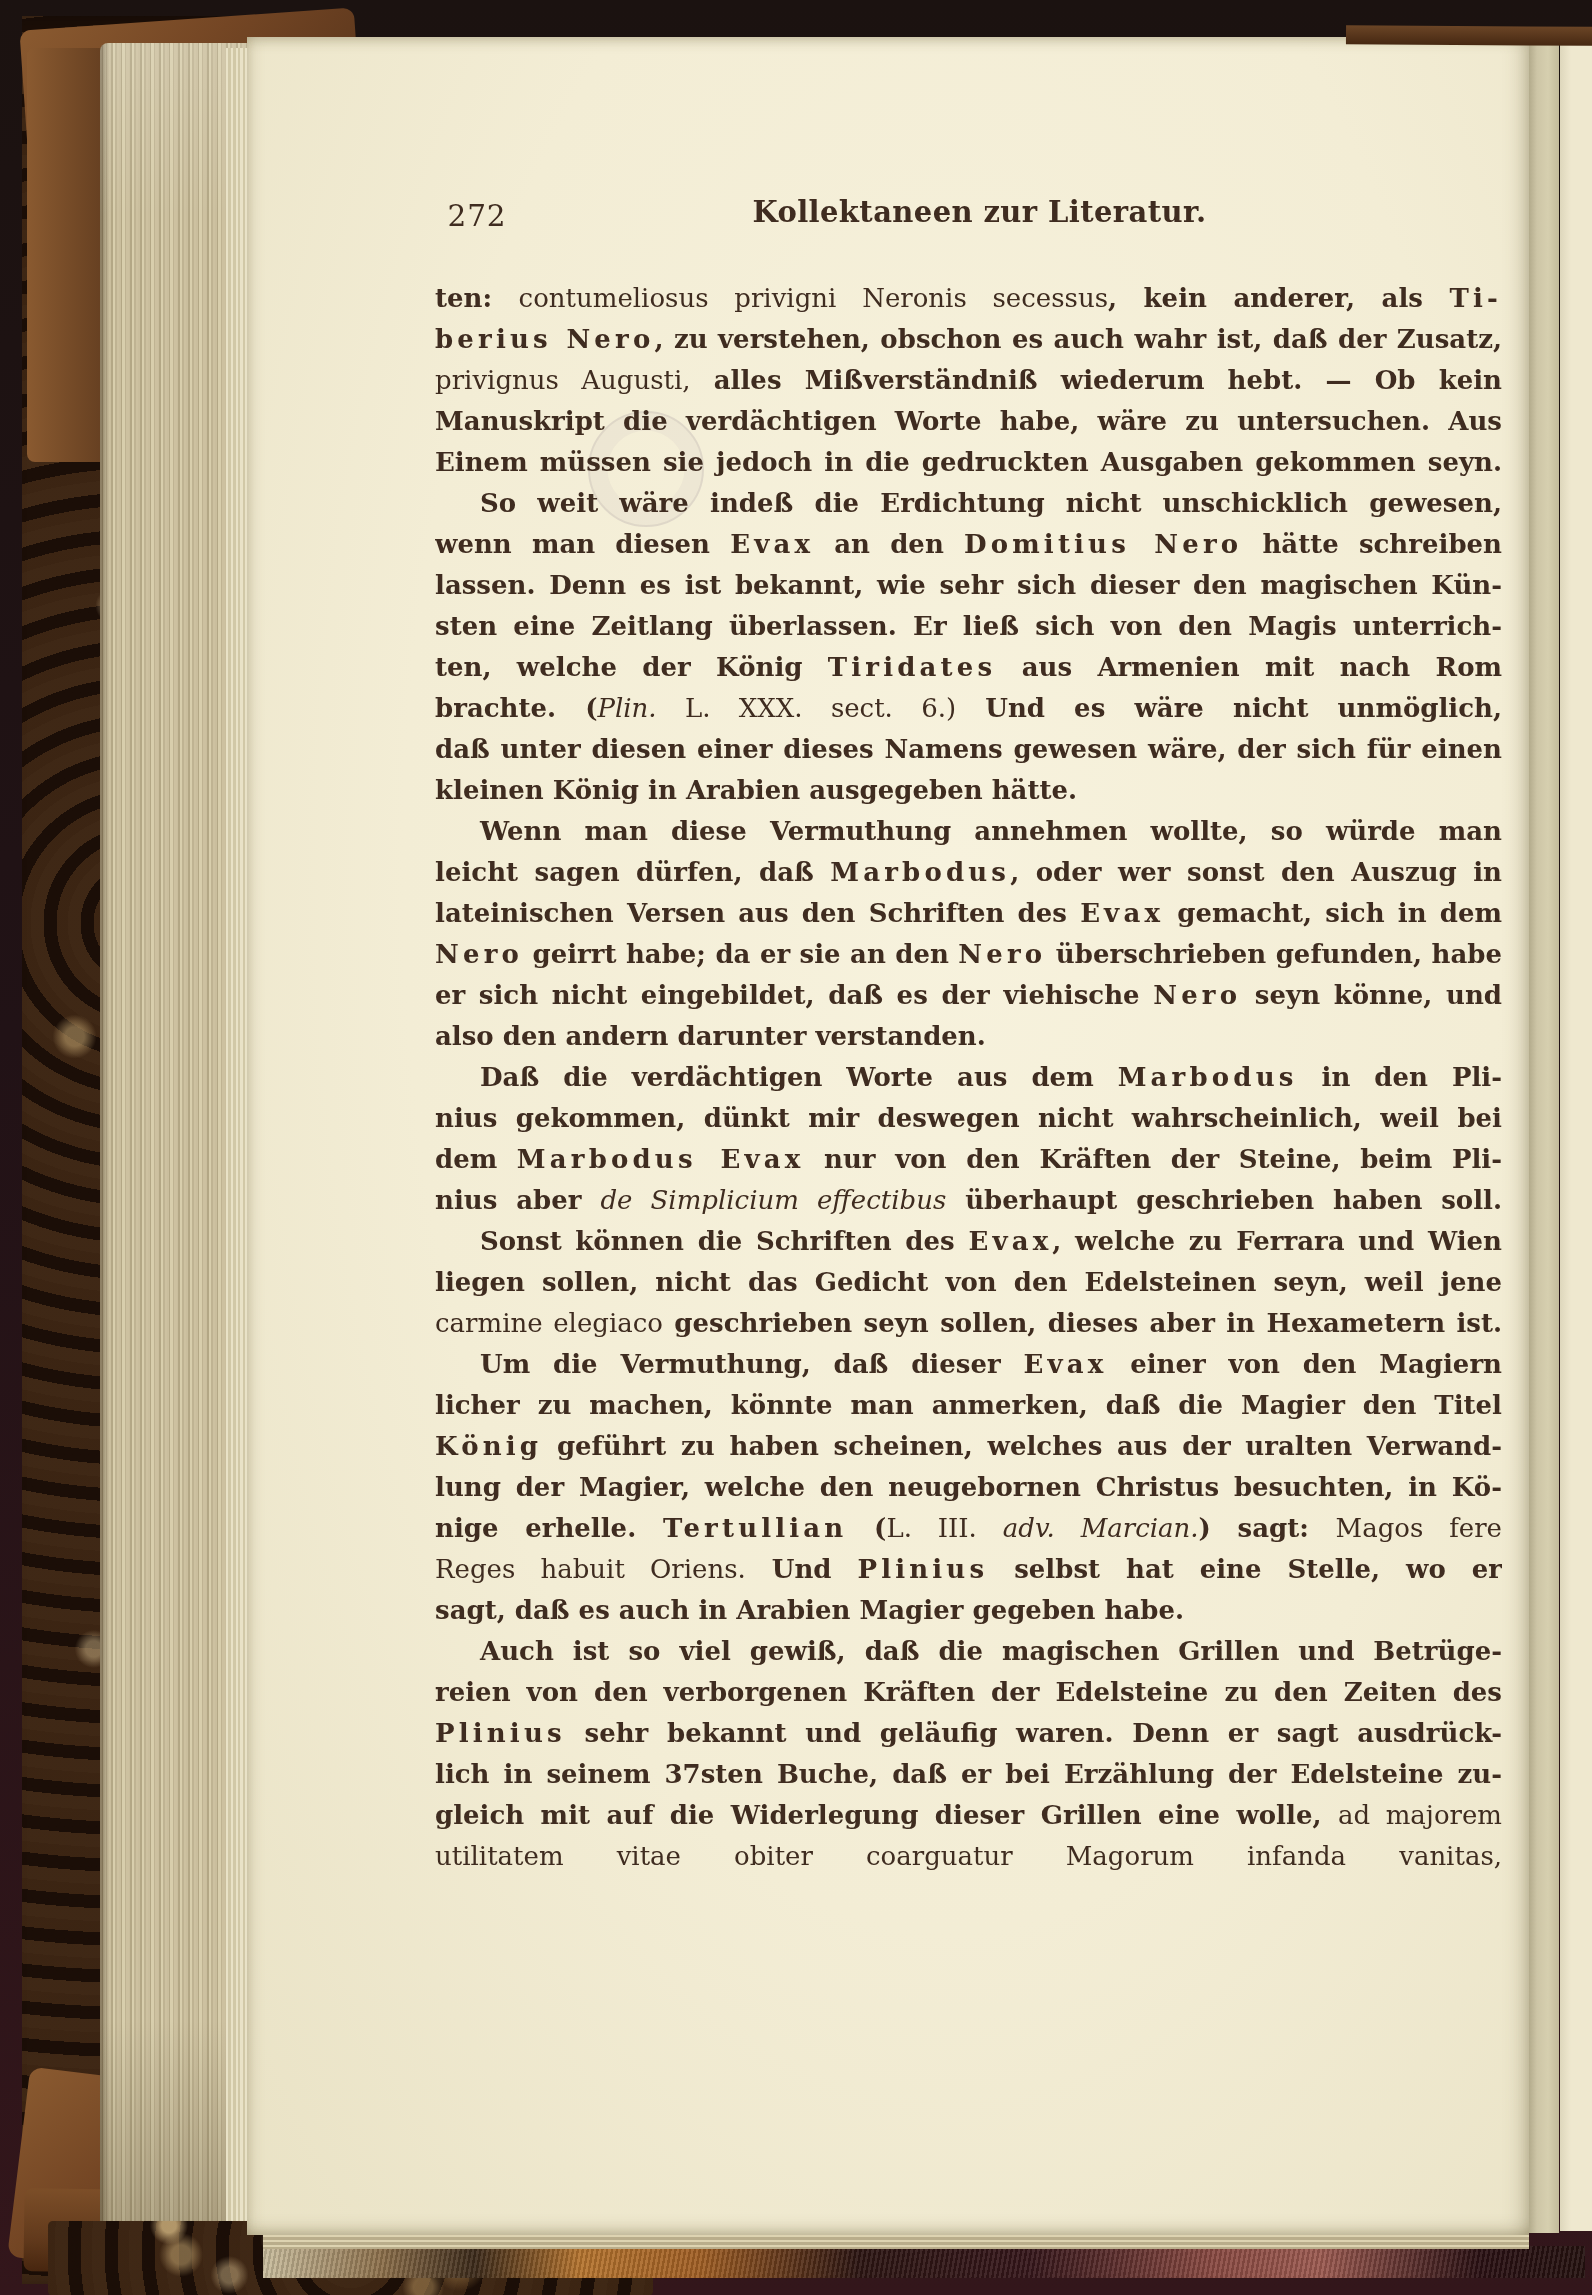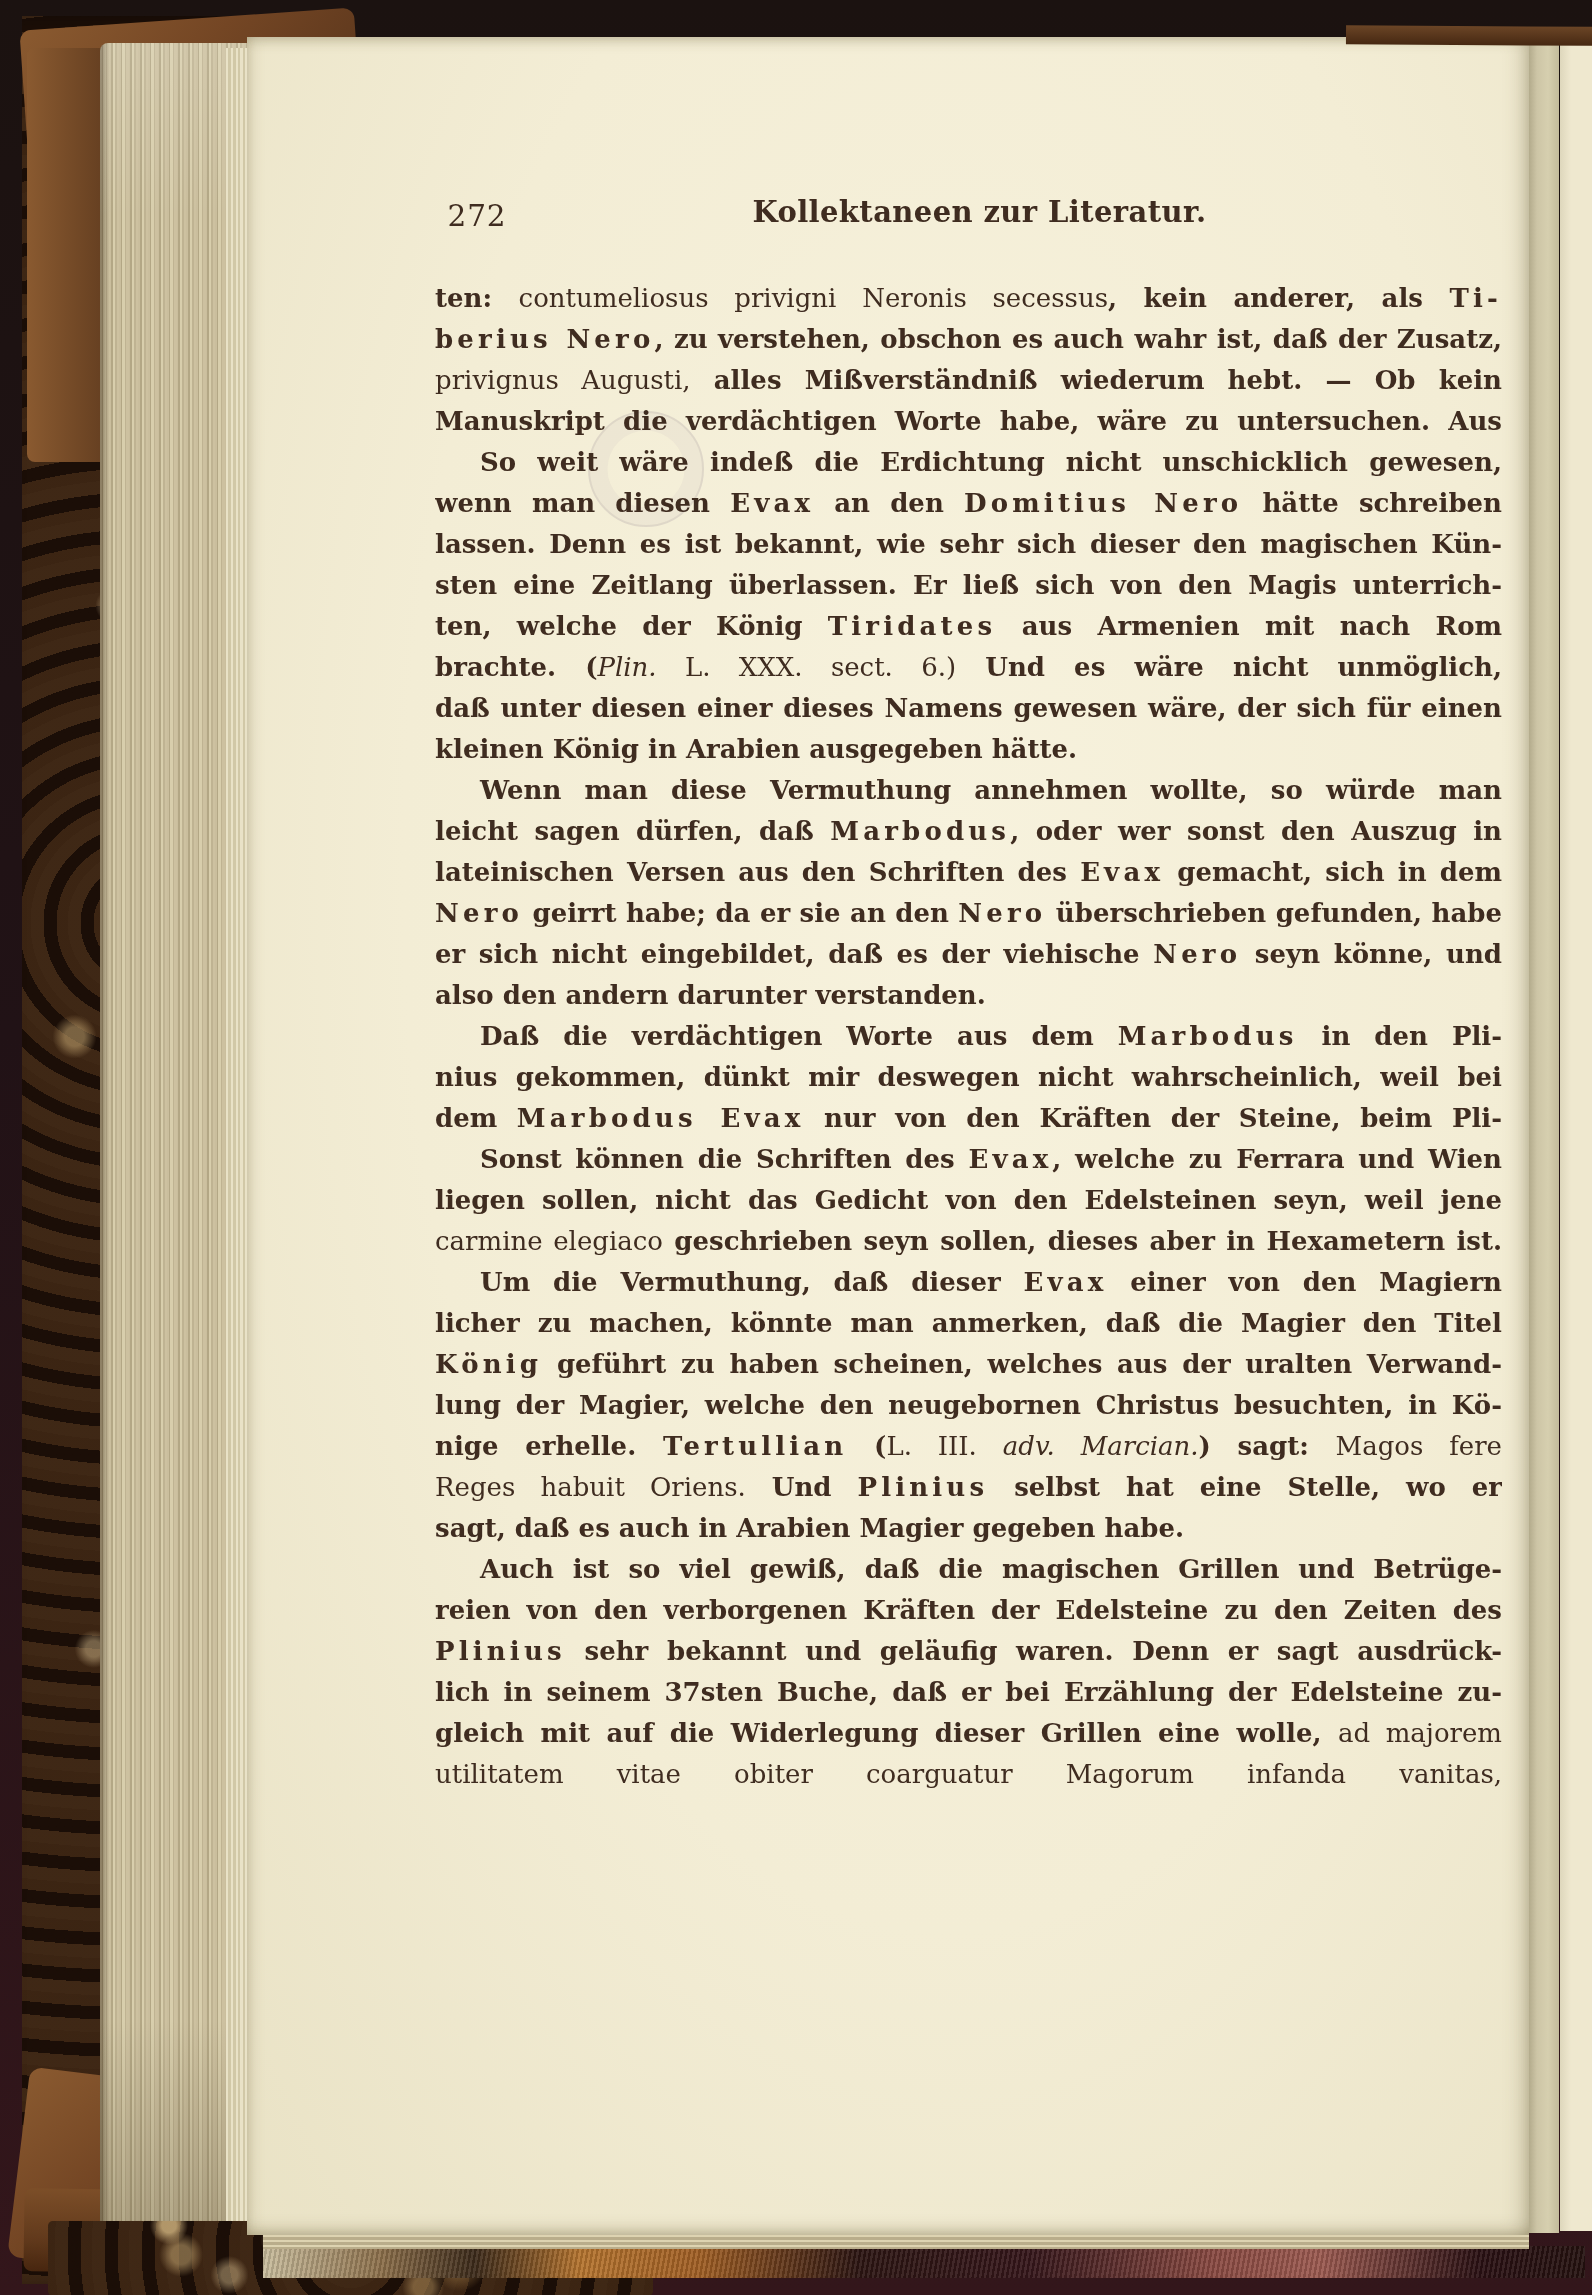--- a/index.html
+++ b/index.html
@@ -103,37 +103,39 @@
     <div class="stamp"></div>
     <div class="page-header">
       <span class="page-number">272</span>
       <span class="header-title">Kollektaneen zur Literatur.</span>
     </div>
     <div class="text-block">
         <div class="line"><span class="seg-fr">ten: </span><span class="seg-an">contumeliosus privigni Neronis secessus</span><span class="seg-fr">, kein anderer, als </span><span class="seg-frsp">Ti-</span></div>
         <div class="line"><span class="seg-frsp">berius Nero</span><span class="seg-fr">, zu verstehen, obschon es auch wahr ist, daß der Zusatz,</span></div>
         <div class="line"><span class="seg-an">privignus Augusti,</span><span class="seg-fr"> alles Mißverständniß wiederum hebt. — Ob kein</span></div>
         <div class="line"><span class="seg-fr">Manuskript die verdächtigen Worte habe, wäre zu untersuchen. Aus</span></div>
+        <div class="line"><span class="seg-fr">Einem müssen sie jedoch in die gedruckten Ausgaben gekommen seyn.</span></div>
         <div class="line indent"><span class="seg-fr">So weit wäre indeß die Erdichtung nicht unschicklich gewesen,</span></div>
         <div class="line"><span class="seg-fr">wenn man diesen </span><span class="seg-frsp">Evax</span><span class="seg-fr"> an den </span><span class="seg-frsp">Domitius Nero</span><span class="seg-fr"> hätte schreiben</span></div>
         <div class="line"><span class="seg-fr">lassen. Denn es ist bekannt, wie sehr sich dieser den magischen Kün-</span></div>
         <div class="line"><span class="seg-fr">sten eine Zeitlang überlassen. Er ließ sich von den Magis unterrich-</span></div>
         <div class="line"><span class="seg-fr">ten, welche der König </span><span class="seg-frsp">Tiridates</span><span class="seg-fr"> aus Armenien mit nach Rom</span></div>
         <div class="line"><span class="seg-fr">brachte. (</span><span class="seg-anit">Plin.</span><span class="seg-an"> L. XXX. sect. 6.)</span><span class="seg-fr"> Und es wäre nicht unmöglich,</span></div>
         <div class="line"><span class="seg-fr">daß unter diesen einer dieses Namens gewesen wäre, der sich für einen</span></div>
         <div class="line short"><span class="seg-fr">kleinen König in Arabien ausgegeben hätte.</span></div>
         <div class="line indent"><span class="seg-fr">Wenn man diese Vermuthung annehmen wollte, so würde man</span></div>
         <div class="line"><span class="seg-fr">leicht sagen dürfen, daß </span><span class="seg-frsp">Marbodus</span><span class="seg-fr">, oder wer sonst den Auszug in</span></div>
         <div class="line"><span class="seg-fr">lateinischen Versen aus den Schriften des </span><span class="seg-frsp">Evax</span><span class="seg-fr"> gemacht, sich in dem</span></div>
         <div class="line"><span class="seg-frsp">Nero</span><span class="seg-fr"> geirrt habe; da er sie an den </span><span class="seg-frsp">Nero</span><span class="seg-fr"> überschrieben gefunden, habe</span></div>
         <div class="line"><span class="seg-fr">er sich nicht eingebildet, daß es der viehische </span><span class="seg-frsp">Nero</span><span class="seg-fr"> seyn könne, und</span></div>
         <div class="line short"><span class="seg-fr">also den andern darunter verstanden.</span></div>
         <div class="line indent"><span class="seg-fr">Daß die verdächtigen Worte aus dem </span><span class="seg-frsp">Marbodus</span><span class="seg-fr"> in den Pli-</span></div>
         <div class="line"><span class="seg-fr">nius gekommen, dünkt mir deswegen nicht wahrscheinlich, weil bei</span></div>
         <div class="line"><span class="seg-fr">dem </span><span class="seg-frsp">Marbodus Evax</span><span class="seg-fr"> nur von den Kräften der Steine, beim Pli-</span></div>
+        <div class="line"><span class="seg-fr">nius aber </span><span class="seg-anit">de Simplicium effectibus</span><span class="seg-fr"> überhaupt geschrieben haben soll.</span></div>
         <div class="line indent"><span class="seg-fr">Sonst können die Schriften des </span><span class="seg-frsp">Evax</span><span class="seg-fr">, welche zu Ferrara und Wien</span></div>
         <div class="line"><span class="seg-fr">liegen sollen, nicht das Gedicht von den Edelsteinen seyn, weil jene</span></div>
         <div class="line"><span class="seg-an">carmine elegiaco</span><span class="seg-fr"> geschrieben seyn sollen, dieses aber in Hexametern ist.</span></div>
         <div class="line indent"><span class="seg-fr">Um die Vermuthung, daß dieser </span><span class="seg-frsp">Evax</span><span class="seg-fr"> einer von den Magiern</span></div>
         <div class="line"><span class="seg-fr">licher zu machen, könnte man anmerken, daß die Magier den Titel</span></div>
         <div class="line"><span class="seg-frsp">König</span><span class="seg-fr"> geführt zu haben scheinen, welches aus der uralten Verwand-</span></div>
         <div class="line"><span class="seg-fr">lung der Magier, welche den neugebornen Christus besuchten, in Kö-</span></div>
         <div class="line"><span class="seg-fr">nige erhelle. </span><span class="seg-frsp">Tertullian</span><span class="seg-fr"> (</span><span class="seg-an">L. III. </span><span class="seg-anit">adv. Marcian.</span><span class="seg-fr">) sagt: </span><span class="seg-an">Magos fere</span></div>
         <div class="line"><span class="seg-an">Reges habuit Oriens.</span><span class="seg-fr"> Und </span><span class="seg-frsp">Plinius</span><span class="seg-fr"> selbst hat eine Stelle, wo er</span></div>
         <div class="line short"><span class="seg-fr">sagt, daß es auch in Arabien Magier gegeben habe.</span></div>

